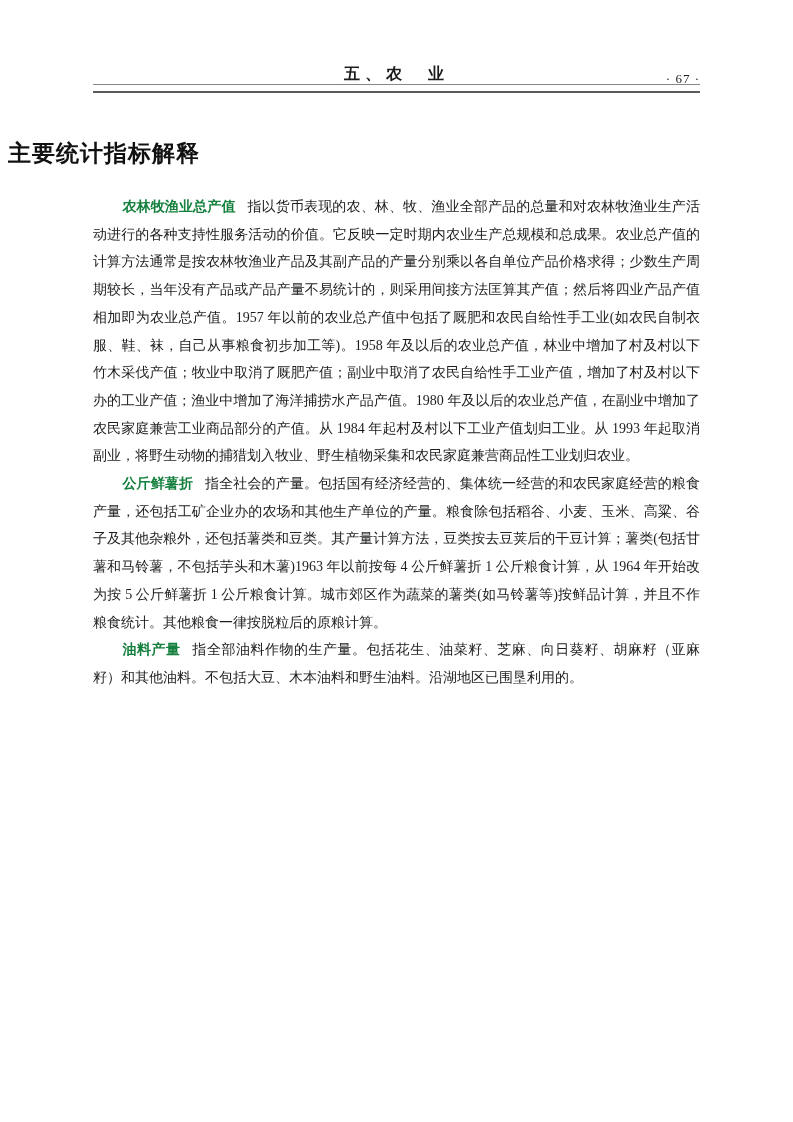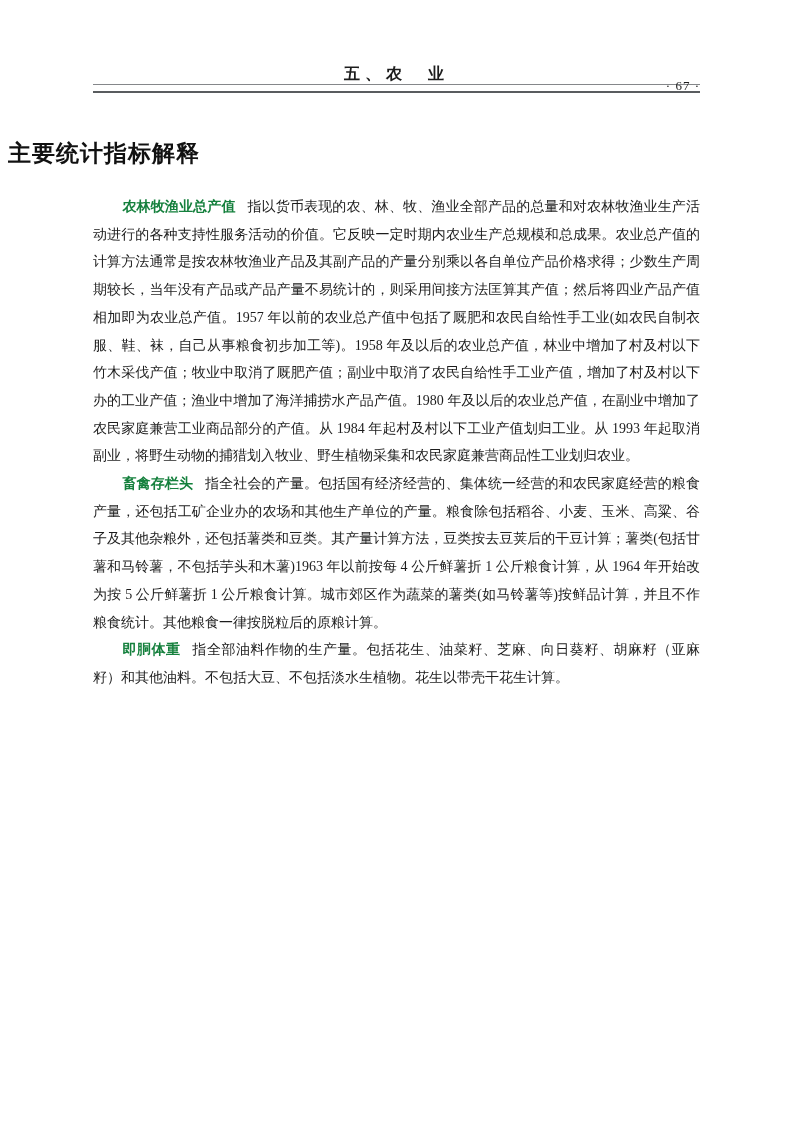--- a/index.html
+++ b/index.html
@@ -32,21 +32,21 @@
     display: inline-block;
     font-size: 16px;
     font-weight: bold;
     letter-spacing: 5px;
     line-height: 21px;
     white-space: pre;
   }
   .page-num {
     position: absolute;
     right: 0;
-    top: 15px;
+    top: 8px;
     font-size: 13px;
     letter-spacing: 1px;
     font-weight: normal;
     margin-left: 8px;
   }
   .rule-thin {
     height: 0;
     border-top: 1px solid #85878a;
     margin-top: 0px;
   }
@@ -104,23 +104,23 @@
     <div class="rule-thin"></div>
     <div class="rule-thick"></div>
   </div>
 
   <h1 class="doc-title">主要统计指标解释</h1>
 
   <div class="content">
 
     <p><span class="term">农林牧渔业总产值</span><span>指以货币表现的农、林、牧、渔业全部产品的总量和对农林牧渔业生产活动进行的各种支持性服务活动的价值。它反映一定时期内农业生产总规模和总成果。农业总产值的计算方法通常是按农林牧渔业产品及其副产品的产量分别乘以各自单位产品价格求得；少数生产周期较长，当年没有产品或产品产量不易统计的，则采用间接方法匡算其产值；然后将四业产品产值相加即为农业总产值。1957 年以前的农业总产值中包括了厩肥和农民自给性手工业(如农民自制衣服、鞋、袜，自己从事粮食初步加工等)。1958 年及以后的农业总产值，林业中增加了村及村以下竹木采伐产值；牧业中取消了厩肥产值；副业中取消了农民自给性手工业产值，增加了村及村以下办的工业产值；渔业中增加了海洋捕捞水产品产值。1980 年及以后的农业总产值，在副业中增加了农民家庭兼营工业商品部分的产值。从 1984 年起村及村以下工业产值划归工业。从 1993 年起取消副业，将野生动物的捕猎划入牧业、野生植物采集和农民家庭兼营商品性工业划归农业。</span></p>
 
-    <p><span class="term">畜禽存栏头</span><span>指全社会的产量。包括国有经济经营的、集体统一经营的和农民家庭经营的粮食产量，还包括工矿企业办的农场和其他生产单位的产量。粮食除包括稻谷、小麦、玉米、高粱、谷子及其他杂粮外，还包括薯类和豆类。其产量计算方法，豆类按去豆荚后的干豆计算；薯类(包括甘薯和马铃薯，不包括芋头和木薯)1963 年以前按每 4 公斤鲜薯折 1 公斤粮食计算，从 1964 年开始改为按 5 公斤鲜薯折 1 公斤粮食计算。城市郊区作为蔬菜的薯类(如马铃薯等)按鲜品计算，并且不作粮食统计。其他粮食一律按脱粒后的原粮计算。</span></p>
+    <p><span class="term">公斤鲜薯折</span><span>指全社会的产量。包括国有经济经营的、集体统一经营的和农民家庭经营的粮食产量，还包括工矿企业办的农场和其他生产单位的产量。粮食除包括稻谷、小麦、玉米、高粱、谷子及其他杂粮外，还包括薯类和豆类。其产量计算方法，豆类按去豆荚后的干豆计算；薯类(包括甘薯和马铃薯，不包括芋头和木薯)1963 年以前按每 4 公斤鲜薯折 1 公斤粮食计算，从 1964 年开始改为按 5 公斤鲜薯折 1 公斤粮食计算。城市郊区作为蔬菜的薯类(如马铃薯等)按鲜品计算，并且不作粮食统计。其他粮食一律按脱粒后的原粮计算。</span></p>
 
-    <p><span class="term">即胴体重</span><span>指全部油料作物的生产量。包括花生、油菜籽、芝麻、向日葵籽、胡麻籽（亚麻籽）和其他油料。不包括大豆、不包括淡水生植物。花生以带壳干花生计算。</span></p>
+    <p><span class="term">油料产量</span><span>指全部油料作物的生产量。包括花生、油菜籽、芝麻、向日葵籽、胡麻籽（亚麻籽）和其他油料。不包括大豆、木本油料和野生油料。沿湖地区已围垦利用的。</span></p>
 
 
 
 
 
 
   </div>
 </div>
 
 </body></html>

